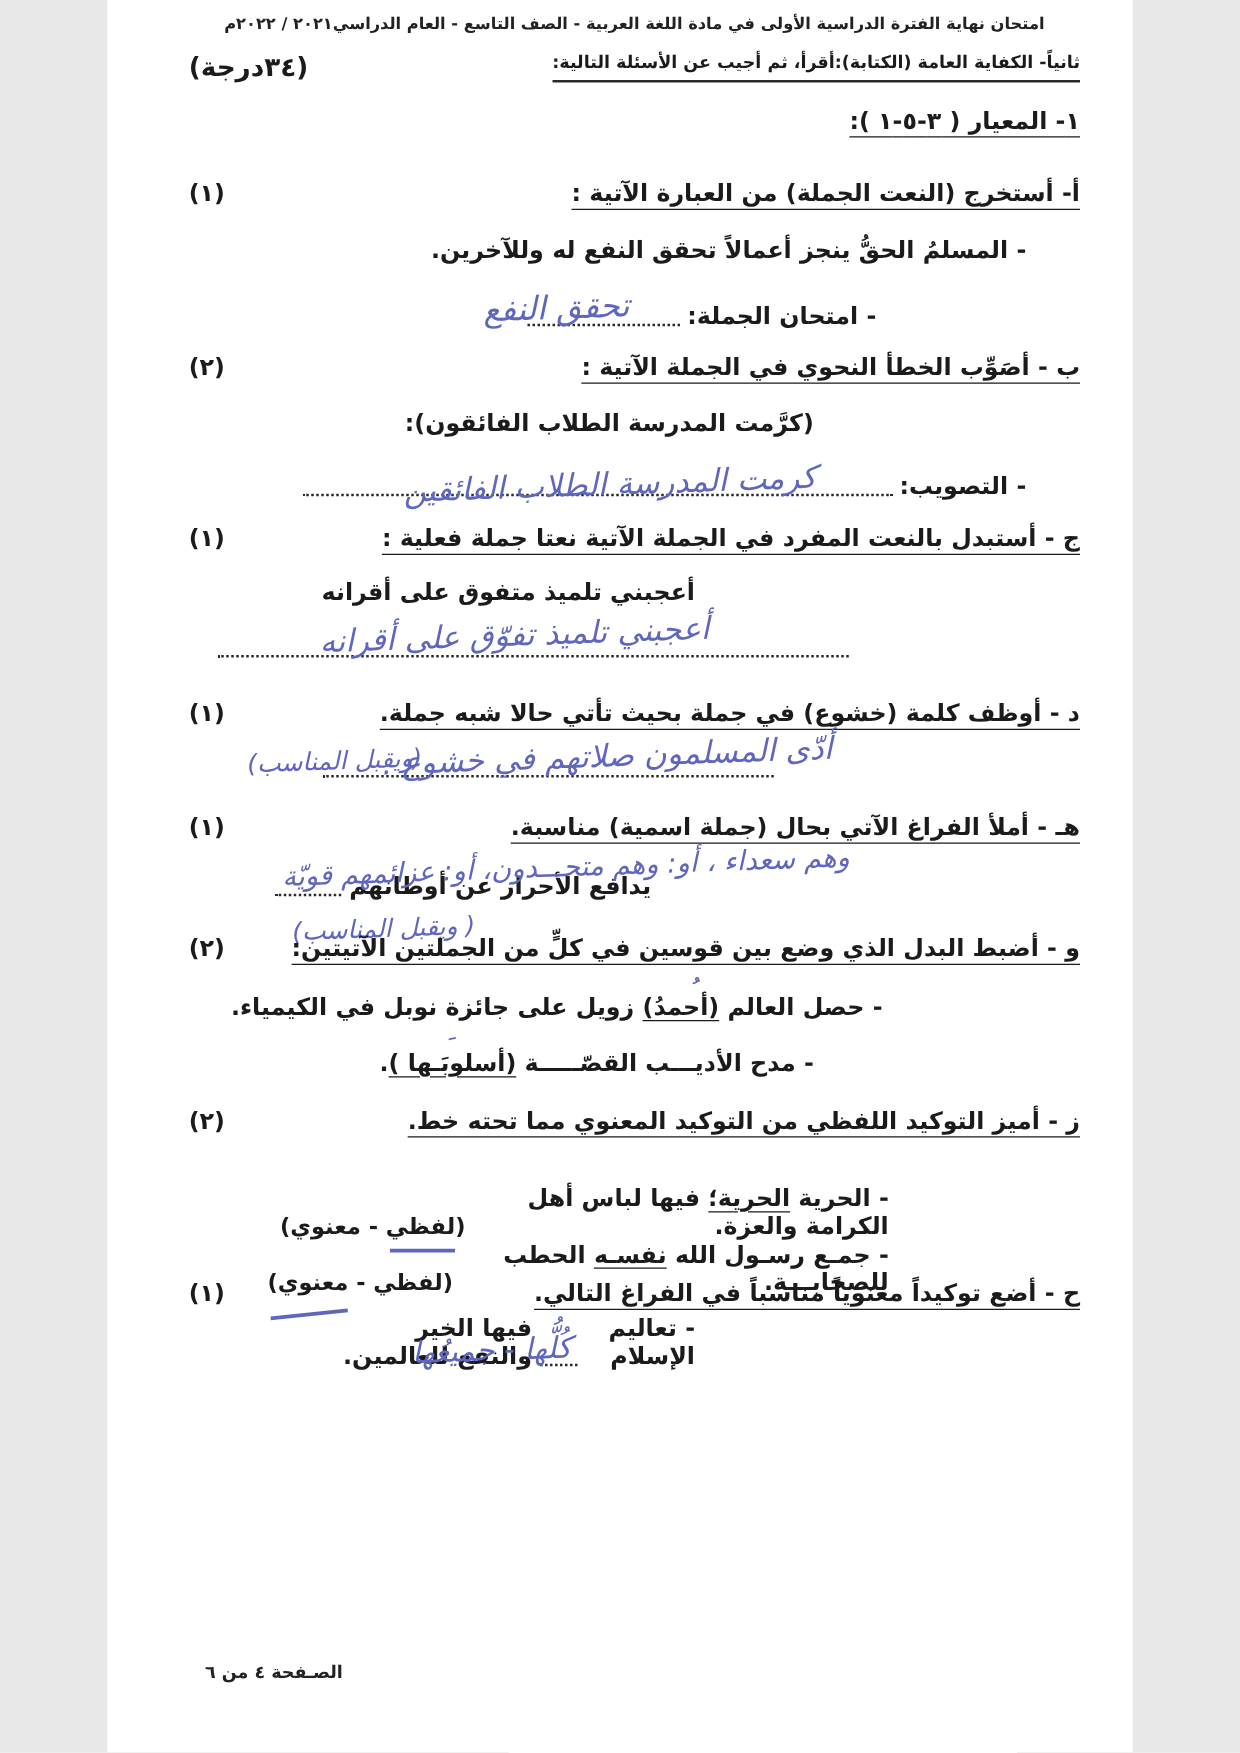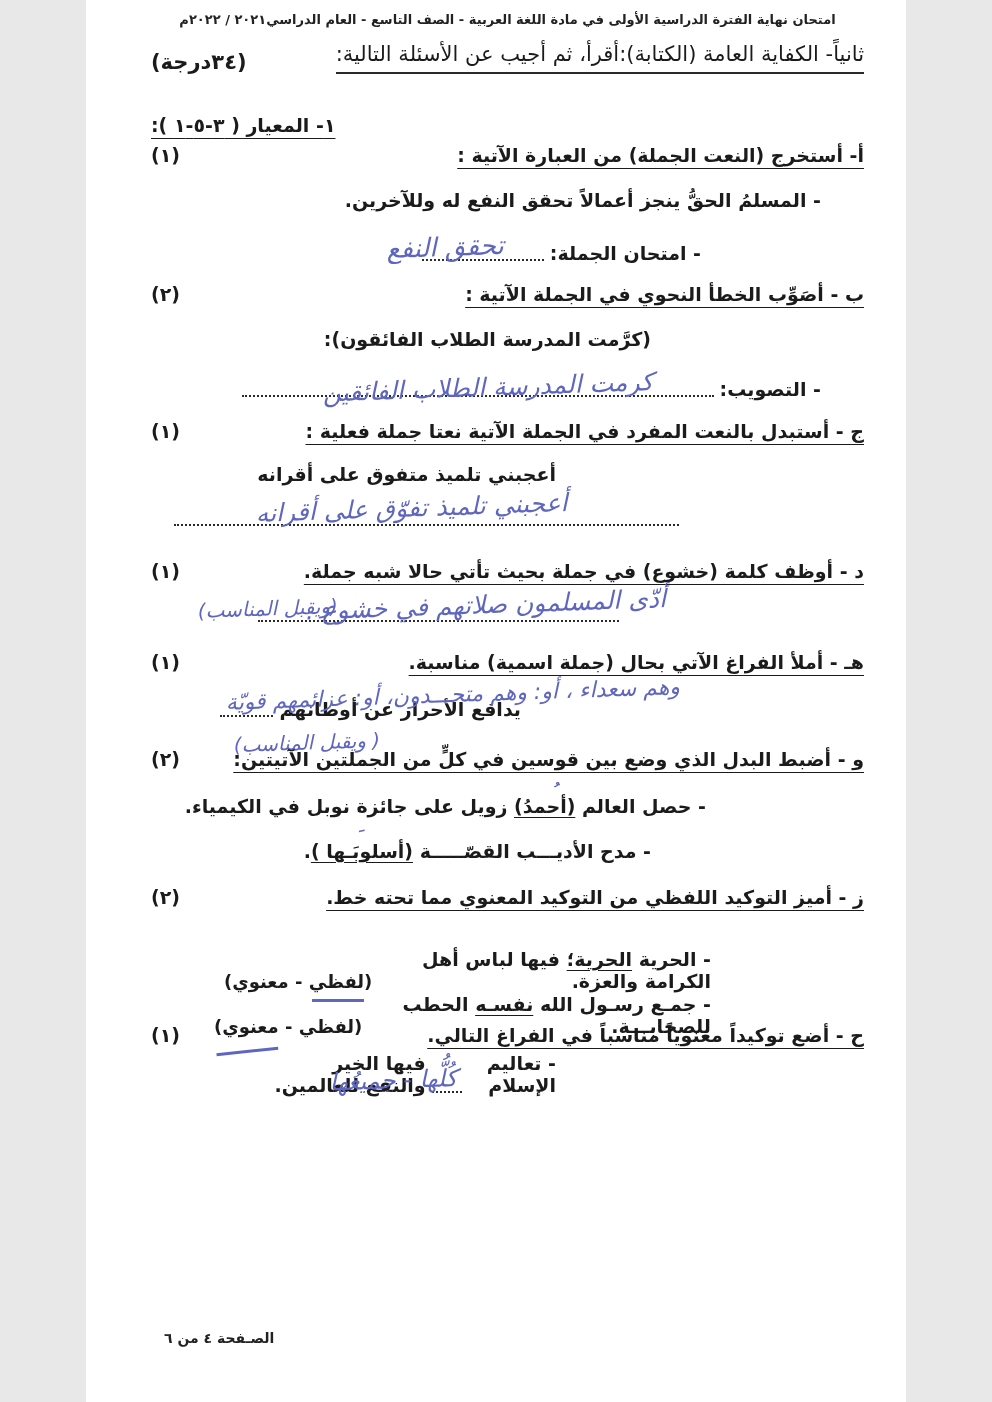--- a/index.html
+++ b/index.html
@@ -4,21 +4,21 @@
 <style>
   html,body{margin:0;padding:0;background:#e8e8e8;}
   .page{
     position:relative; width:820px; height:1402px; margin:0 auto;
     background:#ffffff; overflow:hidden; direction:rtl;
     font-family:"DejaVu Sans", sans-serif; color:#1b1b1b;
   }
   .row{position:absolute; right:42px; left:65px; display:flex;
        justify-content:space-between; align-items:flex-end;}
   .small-header{font-size:13px; font-weight:700; width:100%; text-align:center; color:#222;}
-  .title{font-size:21px; font-weight:400; border-bottom:2.5px solid #2a2a2a; padding-bottom:6px;margin-left:43px;}
+  .title{font-size:14px; font-weight:700; border-bottom:2.5px solid #2a2a2a; padding-bottom:6px;margin-left:43px;}
   .marks{font-size:19px; font-weight:700; white-space:nowrap;}
   .criterion{font-size:19px; font-weight:700; text-decoration:underline; text-underline-offset:6px;}
   .prompt{font-size:19px; font-weight:700; text-decoration:underline;
           text-underline-offset:6px; text-decoration-thickness:1.4px;}
   .sent{font-size:19px; font-weight:700;}
   .u2{text-decoration:underline; text-underline-offset:4px;}
   .dots{flex:1; border-bottom:2.6px dotted #2a2a2a; position:relative;
         margin:0 6px 3px 6px; min-width:30px; height:24px;}
   .dotline{position:absolute; border-bottom:2.6px dotted #2a2a2a; height:24px;}
   .hand{color:#5f66be; font-size:23px; font-style:italic; font-weight:400;
@@ -39,21 +39,21 @@
 
   <div class="row" style="top:12px;">
     <div class="small-header">امتحان نهاية الفترة الدراسية الأولى في مادة اللغة العربية - الصف التاسع - العام الدراسي٢٠٢١ / ٢٠٢٢م</div>
   </div>
 
   <div class="row" style="top:42px;">
     <div class="title">ثانياً- الكفاية العامة (الكتابة):أقرأ، ثم أجيب عن الأسئلة التالية:</div>
     <div class="marks" style="font-size:21px;">(٣٤درجة)</div>
   </div>
 
-  <div class="row" style="top:114px;justify-content:flex-end;">
+  <div class="row" style="top:86px;">
     <div class="criterion">١- المعيار ( ٣-٥-١ ):</div>
   </div>
 
   <div class="row" style="top:144px;">
     <div class="prompt">أ- أستخرج (النعت الجملة) من العبارة الآتية :</div>
     <div class="marks">(١)</div>
   </div>
   <div class="row" style="top:189px; right:85px;">
     <div class="sent">- المسلمُ الحقُّ ينجز أعمالاً تحقق النفع له وللآخرين.</div>
   </div>

